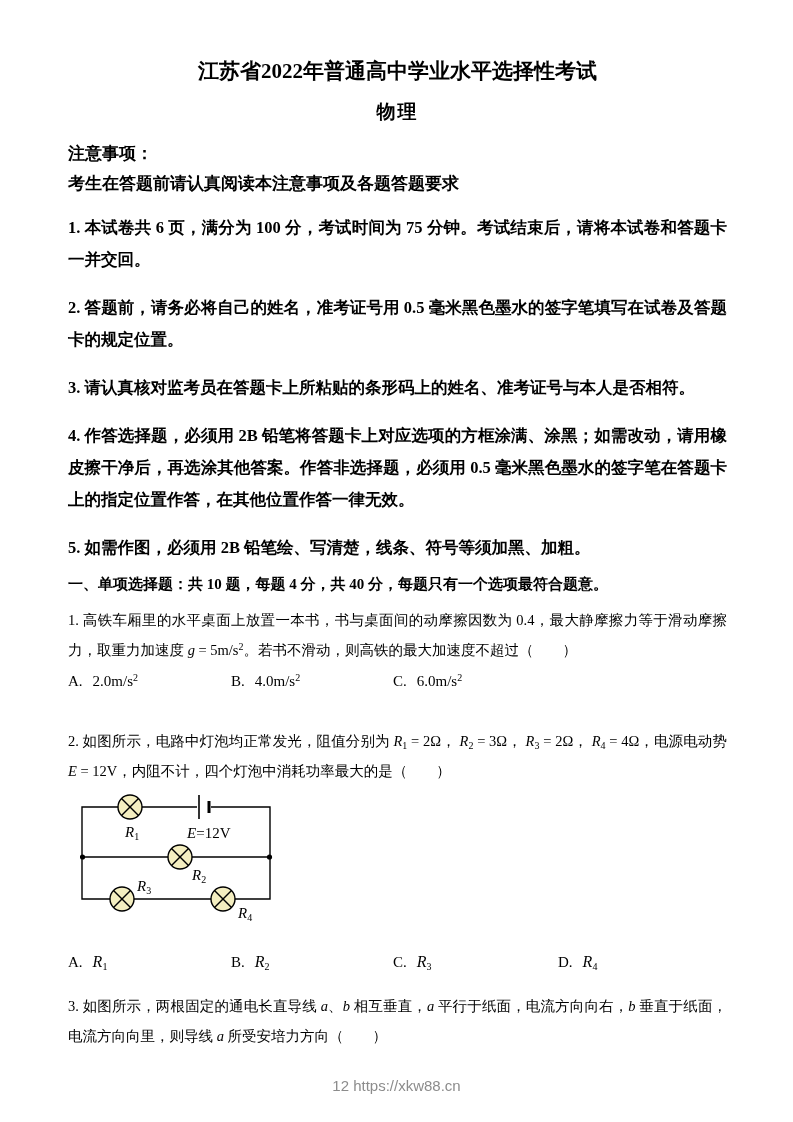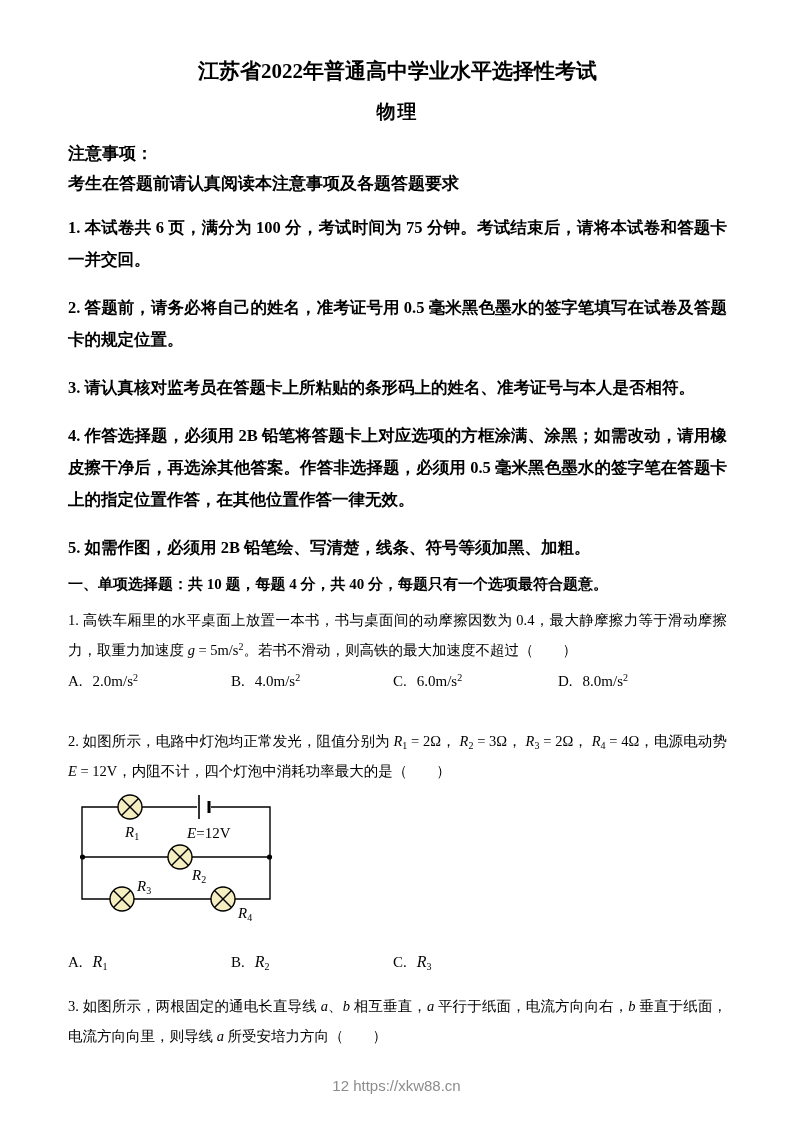--- a/index.html
+++ b/index.html
@@ -71,21 +71,20 @@
   <p class="notice-item">4. 作答选择题，必须用 2B 铅笔将答题卡上对应选项的方框涂满、涂黑；如需改动，请用橡皮擦干净后，再选涂其他答案。作答非选择题，必须用 0.5 毫米黑色墨水的签字笔在答题卡上的指定位置作答，在其他位置作答一律无效。</p>
   <p class="notice-item">5. 如需作图，必须用 2B 铅笔绘、写清楚，线条、符号等须加黑、加粗。</p>
 
   <p class="section-header">一、单项选择题：共 10 题，每题 4 分，共 40 分，每题只有一个选项最符合题意。</p>
 
   <p class="q-body"><span>1. 高铁车厢里的水平桌面上放置一本书，书与桌面间的动摩擦因数为 0.4，最大静摩擦力等于滑动摩擦力，取重力加速度 </span><span class="seg-math">g</span><span class="seg-roman"> = 5m/s</span><sup>2</sup><span>。若书不滑动，则高铁的最大加速度不超过（　　）</span></p>
   <div class="options">
     <div><span class="opt-label">A.</span><span class="seg-roman"><span>2.0m/s</span><sup>2</sup></span></div>
     <div><span class="opt-label">B.</span><span class="seg-roman"><span>4.0m/s</span><sup>2</sup></span></div>
     <div><span class="opt-label">C.</span><span class="seg-roman"><span>6.0m/s</span><sup>2</sup></span></div>
-    <div><span class="opt-label">D.</span><span class="seg-roman"><span>8.0m/s</span><sup>2</sup></span></div>
   </div>
 
   <p class="q-body q2"><span>2. 如图所示，电路中灯泡均正常发光，阻值分别为 </span><span class="seg-math">R</span><sub>1</sub><span class="seg-roman"> = 2Ω</span><span>， </span><span class="seg-math">R</span><sub>2</sub><span class="seg-roman"> = 3Ω</span><span>， </span><span class="seg-math">R</span><sub>3</sub><span class="seg-roman"> = 2Ω</span><span>， </span><span class="seg-math">R</span><sub>4</sub><span class="seg-roman"> = 4Ω</span><span>，电源电动势 </span><span class="seg-math">E</span><span class="seg-roman"> = 12V</span><span>，内阻不计，四个灯泡中消耗功率最大的是（　　）</span></p>
 
   <div class="circuit-wrap">
     <svg class="circuit" width="214" height="145" viewBox="0 0 214 145">
 
       <g stroke="#000" stroke-width="1.4" fill="none">
         <polyline points="117,13 2,13 2,105 190,105 190,13 131,13"></polyline>
         <line x1="2" y1="63" x2="190" y2="63"></line>
@@ -125,20 +124,21 @@
       <text x="112" y="86"><tspan class="svg-math">R</tspan><tspan class="svg-sub" dy="3">2</tspan></text>
       <text x="57" y="97"><tspan class="svg-math">R</tspan><tspan class="svg-sub" dy="3">3</tspan></text>
       <text x="158" y="124"><tspan class="svg-math">R</tspan><tspan class="svg-sub" dy="3">4</tspan></text>
     </svg>
   </div>
 
   <div class="options">
     <div><span class="opt-label">A.</span><span class="seg-math opt-sym"><span>R</span></span><sub>1</sub></div>
     <div><span class="opt-label">B.</span><span class="seg-math opt-sym"><span>R</span></span><sub>2</sub></div>
     <div><span class="opt-label">C.</span><span class="seg-math opt-sym"><span>R</span></span><sub>3</sub></div>
+    <div><span class="opt-label">D.</span><span class="seg-math opt-sym"><span>R</span></span><sub>4</sub></div>
   </div>
 
   <p class="q-body q3"><span>3. 如图所示，两根固定的通电长直导线 </span><span class="seg-math">a</span><span>、</span><span class="seg-math">b</span><span> 相互垂直，</span><span class="seg-math">a</span><span> 平行于纸面，电流方向向右，</span><span class="seg-math">b</span><span> 垂直于纸面，电流方向向里，则导线 </span><span class="seg-math">a</span><span> 所受安培力方向（　　）</span></p>
 
 </div>
 
 <div class="footer">
   <span style="color: rgb(140, 140, 140);">12 https://xkw88.cn</span>
 </div>
 

